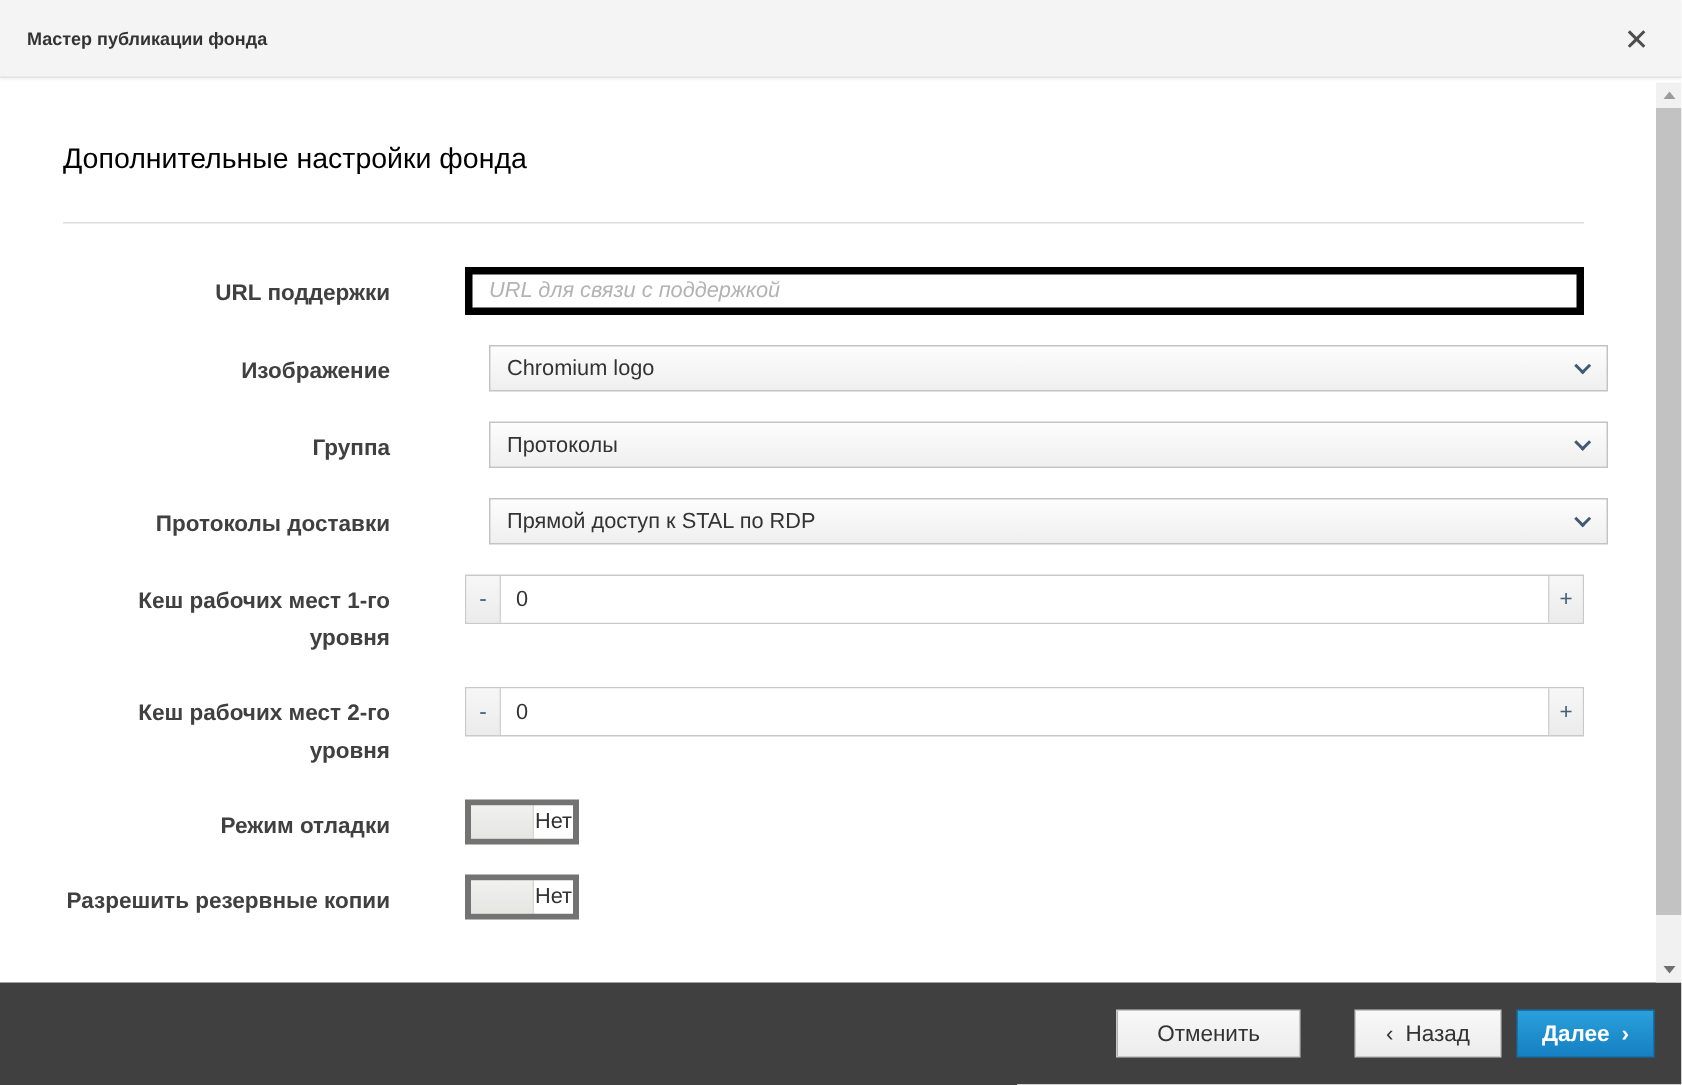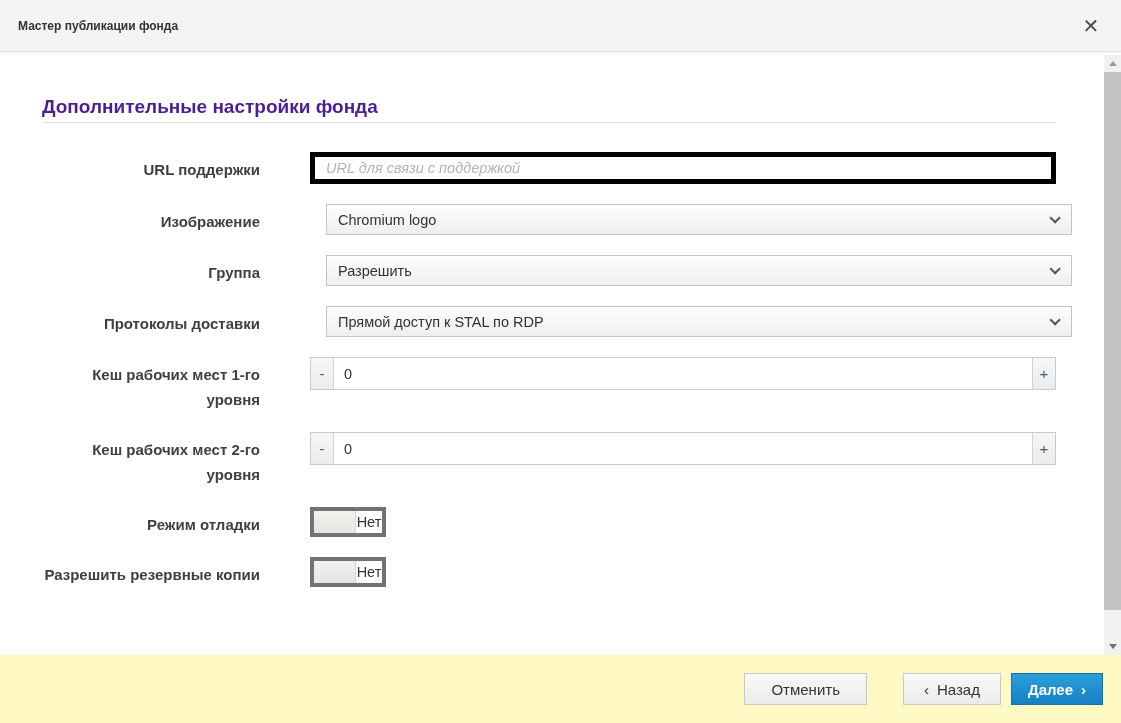--- a/index.html
+++ b/index.html
@@ -6,21 +6,21 @@
   html,body { width:1121px; height:723px; background:#fff; font-family:"Liberation Sans","DejaVu Sans",sans-serif; overflow:hidden; }
   .dialog { position:relative; width:1121px; height:723px; background:#fff; }
 
   
   .header { position:absolute; top:0; left:0; right:0; height:52px; background:#f4f4f4; border-bottom:1px solid #e2e2e2; box-shadow:0 1px 2px rgba(0,0,0,0.06); display:flex; align-items:center; padding:0 18px; z-index:5; }
   .header-title { font-size:12px; font-weight:bold; color:#333; }
   .close-btn { position:absolute; right:16px; top:12px; width:28px; height:28px; display:flex; align-items:center; justify-content:center; font-size:20px; color:#4d4d4d; cursor:pointer; }
 
   
   .body { position:absolute; top:52px; left:0; right:0; bottom:68px; background:#fff; padding:0 65px 0 42px; overflow:hidden; }
-  .section-heading { margin-top:44px; padding-bottom:4px; border-bottom:1px solid #ddd; font-size:19px; font-weight:bold; color:#4c1d95; }
+  .section-heading { margin-top:44px; padding-bottom:30px; border-bottom:1px solid #ddd; font-size:19px; font-weight:normal; color:#000000; }
   .rows { margin-top:29px; }
   .form-row { display:grid; grid-template-columns:218px 746px; column-gap:50px; margin-bottom:20px; }
   .form-label { text-align:right; font-size:15px; font-weight:bold; color:#404040; line-height:25px; padding-top:5px; }
 
   
   .text-input { width:100%; height:32px; border:5px solid #000000; background:#fff; padding:0 11px; font-size:14.5px; color:#333; font-family:inherit; }
   .text-input::placeholder { color:#b3b3b3; font-style:italic; opacity:1; }
 
   
   .select { width:100%; height:31px; border:1px solid #c3c3c3; background:linear-gradient(#fdfdfd,#efefef); display:flex; align-items:center; justify-content:space-between; padding:0 14px 0 11px; cursor:pointer;margin-left:16px; }
@@ -42,21 +42,21 @@
   
   .scrollbar { position:absolute; top:55px; right:0; width:17px; height:600px; background:#f1f1f1; z-index:6; }
   .scroll-btn { position:absolute; left:0; width:17px; height:17px; display:flex; align-items:center; justify-content:center; cursor:pointer; }
   .scroll-btn.up { top:0; }
   .scroll-btn.down { bottom:0; }
   .tri-up { width:0; height:0; border-left:4px solid transparent; border-right:4px solid transparent; border-bottom:5px solid #9b9b9b; }
   .tri-down { width:0; height:0; border-left:4px solid transparent; border-right:4px solid transparent; border-top:5px solid #6f6f6f; }
   .scroll-thumb { position:absolute; top:17px; left:0; width:17px; height:538px; background:#c2c2c2; cursor:pointer; }
 
   
-  .footer { position:absolute; left:0; right:0; bottom:0; height:68px; background:#fef9c3; display:flex; align-items:flex-start; justify-content:flex-end; padding:18px 18px 0 0; }
+  .footer { position:absolute; left:0; right:0; bottom:0; height:68px; background:#404040; display:flex; align-items:flex-start; justify-content:flex-end; padding:18px 18px 0 0; }
   .btn { height:32px; border:1px solid #c8c8c8; background:linear-gradient(#f8f8f8,#ececec); color:#333; font-size:15px; font-family:inherit; padding:0 20px; cursor:pointer; display:flex; align-items:center; gap:8px; }
   .btn-cancel { margin-right:36px; padding:0 26px; }
   .btn-back { margin-right:10px; }
   .btn-next { background:linear-gradient(#2aa0db,#1580c2); border:1px solid #1173ae; color:#fff; font-weight:bold; padding:0 16px;text-align:right; }
   .btn .chev-glyph { font-size:15px; }
   .btn-next .chev-glyph { font-weight:bold; }
 </style>
 </head>
 <body>
 
@@ -81,21 +81,21 @@
         <div class="form-label">Изображение</div>
         <div class="select">
           <span class="select-value">Chromium logo</span>
           <span class="chevron"></span>
         </div>
       </div>
 
       <div class="form-row">
         <div class="form-label">Группа</div>
         <div class="select">
-          <span class="select-value">Разрешить</span>
+          <span class="select-value">Протоколы</span>
           <span class="chevron"></span>
         </div>
       </div>
 
       <div class="form-row">
         <div class="form-label">Протоколы доставки</div>
         <div class="select">
           <span class="select-value">Прямой доступ к STAL по RDP</span>
           <span class="chevron"></span>
         </div>

